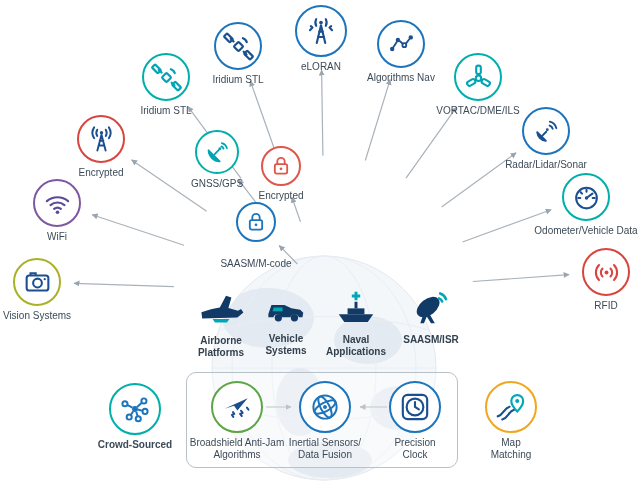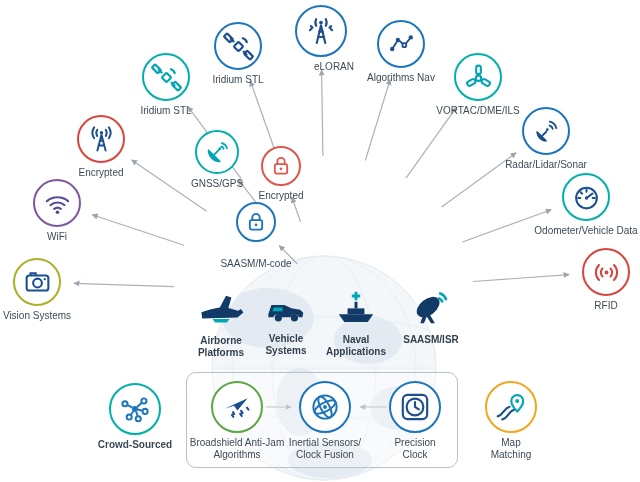--- a/index.html
+++ b/index.html
@@ -134,21 +134,21 @@
         <svg viewBox="0 0 24 24" width="34" height="34" style="color:#1B4F8F">
           <g fill="none" stroke="currentColor" stroke-width="1.5" stroke-linecap="round" stroke-linejoin="round">
             <path d="M9 20.5 12 8l3 12.5"></path>
             <path d="M10 16.2h4M10.8 12.4h2.4"></path>
             <circle cx="12" cy="6" r="1.3" fill="currentColor" stroke="none"></circle>
             <path d="M8.6 3.6a5.4 5.4 0 0 0 0 4.8M15.4 3.6a5.4 5.4 0 0 1 0 4.8"></path>
             <path d="M4.2 11.4 6 9.6l-1.2-1M19.8 11.4 18 9.6l1.2-1"></path>
           </g>
         </svg>
       </div>
-      <div class="nlabel" style="left: 334px; top: 61px;">eLORAN</div>
+      <div class="nlabel" style="left: 321px; top: 61px;">eLORAN</div>
       <div class="ring" style="left: 377px; top: 20px; width: 48px; height: 48px; border-color: rgb(28, 117, 188);">
         <svg viewBox="0 0 24 24" width="31" height="31" style="color:#1B4F8F">
           <g stroke="currentColor" stroke-width="1.4" stroke-linecap="round">
             <circle cx="4.8" cy="15.5" r="1.7" fill="currentColor" stroke="none"></circle>
             <circle cx="9.2" cy="8.5" r="1.7" fill="currentColor" stroke="none"></circle>
             <circle cx="14.2" cy="12.5" r="1.5" fill="none"></circle>
             <circle cx="19.2" cy="6.5" r="1.7" fill="currentColor" stroke="none"></circle>
             <path fill="none" d="m5.8 14 2.5-4M10.8 9.5l2.2 1.9M15.4 11.3l2.6-3.4"></path>
           </g>
         </svg>
@@ -293,21 +293,21 @@
         <svg viewBox="0 0 24 24" width="34" height="34" style="color:#1C75BC">
           <g fill="none" stroke="currentColor" stroke-width="1.4">
             <circle cx="12" cy="12" r="8.2"></circle>
             <ellipse cx="12" cy="12" rx="8.2" ry="3.1" transform="rotate(-28 12 12)"></ellipse>
             <ellipse cx="12" cy="12" rx="3.1" ry="8.2" transform="rotate(-28 12 12)"></ellipse>
             <circle cx="12" cy="12" r="1.4" fill="currentColor" stroke="none"></circle>
           </g>
         </svg>
       </div>
       <div class="nlabel" style="left: 325px; top: 437px;">Inertial Sensors/
-Clock Fusion</div>
+Data Fusion</div>
       <div class="ring" style="left: 389px; top: 381px; width: 52px; height: 52px; border-color: rgb(28, 117, 188);">
         <svg viewBox="0 0 24 24" width="34" height="34" style="color:#1B4F8F">
           <g fill="none" stroke="currentColor" stroke-width="1.5" stroke-linecap="round">
             <rect x="3.4" y="3.4" width="17.2" height="17.2" rx="3.4"></rect>
             <circle cx="12" cy="12" r="5.9"></circle>
             <path d="M12 8.6V12l2.7 1.7"></path>
           </g>
         </svg>
       </div>
       <div class="nlabel" style="left: 415px; top: 437px;">Precision

